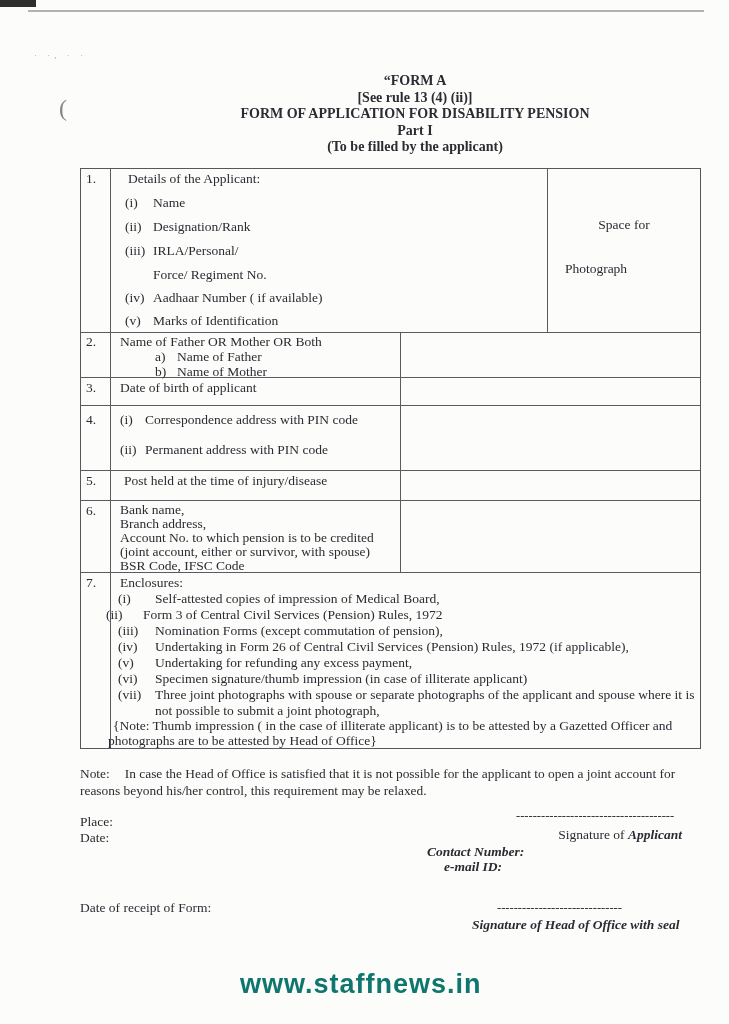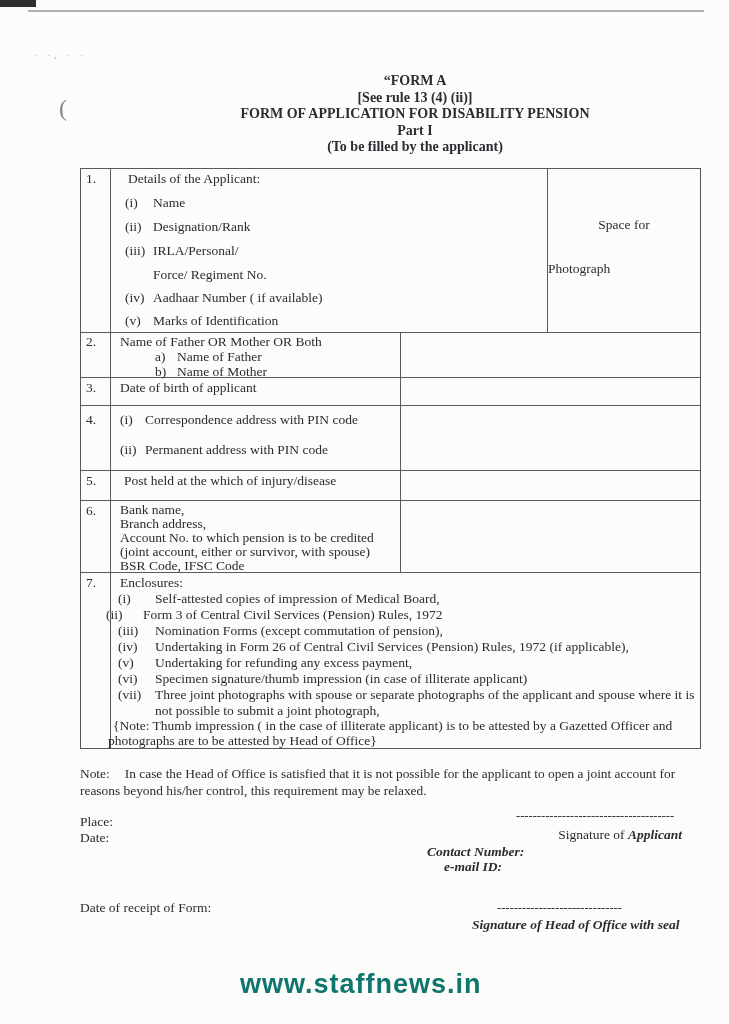--- a/index.html
+++ b/index.html
@@ -60,36 +60,36 @@
 
   <div class="t" style="left:86px; top:171px;">1.</div>
   <div class="t" style="left:128px; top:171px;">Details of the Applicant:</div>
   <div class="t" style="left:125px; top:195px;"><span class="mk1">(i)</span><span>Name</span></div>
   <div class="t" style="left:125px; top:219px;"><span class="mk1">(ii)</span><span>Designation/Rank</span></div>
   <div class="t" style="left:125px; top:243px;"><span class="mk1">(iii)</span><span>IRLA/Personal/</span></div>
   <div class="t" style="left:125px; top:267px;"><span class="mk1"></span><span>Force/ Regiment No.</span></div>
   <div class="t" style="left:125px; top:290px;"><span class="mk1">(iv)</span><span>Aadhaar Number ( if available)</span></div>
   <div class="t" style="left:125px; top:313px;"><span class="mk1">(v)</span><span>Marks of Identification</span></div>
   <div class="t" style="left:548px; top:217px; width:152px; text-align:center;">Space for</div>
-  <div class="t" style="left:548px; top:261px; width:152px; text-align:left;">Photograph</div>
+  <div class="t" style="left:520px; top:261px; width:152px; text-align:center;">Photograph</div>
 
   <div class="t" style="left:86px; top:334px;">2.</div>
   <div class="t" style="left:120px; top:334px;">Name of Father OR Mother OR Both</div>
   <div class="t" style="left:155px; top:349px;"><span class="mk2">a)</span><span>Name of Father</span></div>
   <div class="t" style="left:155px; top:364px;"><span class="mk2">b)</span><span>Name of Mother</span></div>
 
   <div class="t" style="left:86px; top:380px;">3.</div>
   <div class="t" style="left:120px; top:380px;">Date of birth of applicant</div>
 
   <div class="t" style="left:86px; top:412px;">4.</div>
   <div class="t" style="left:120px; top:412px;"><span class="mk4">(i)</span><span>Correspondence address with PIN code</span></div>
   <div class="t" style="left:120px; top:442px;"><span class="mk4">(ii)</span><span>Permanent address with PIN code</span></div>
 
   <div class="t" style="left:86px; top:473px;">5.</div>
-  <div class="t" style="left:124px; top:473px;">Post held at the which of injury/disease</div>
+  <div class="t" style="left:124px; top:473px;">Post held at the time of injury/disease</div>
 
   <div class="t" style="left:86px; top:503px;">6.</div>
   <div class="t" style="left:120px; top:503px; line-height:14px;">Bank name,</div>
   <div class="t" style="left:120px; top:517px; line-height:14px;">Branch address,</div>
   <div class="t" style="left:120px; top:531px; line-height:14px;">Account No. to which pension is to be credited</div>
   <div class="t" style="left:120px; top:545px; line-height:14px;">(joint account, either or survivor, with spouse)</div>
   <div class="t" style="left:120px; top:559px; line-height:14px;">BSR Code, IFSC Code</div>
 
   <div class="t" style="left:86px; top:575px;">7.</div>
   <div class="t" style="left:120px; top:575px;">Enclosures:</div>

